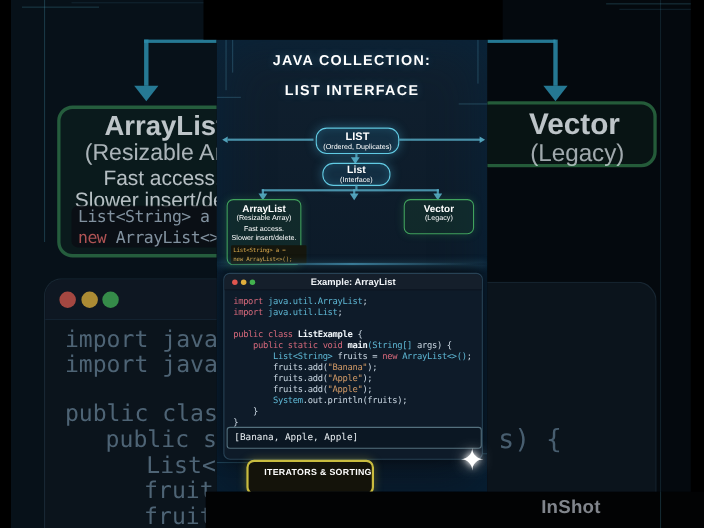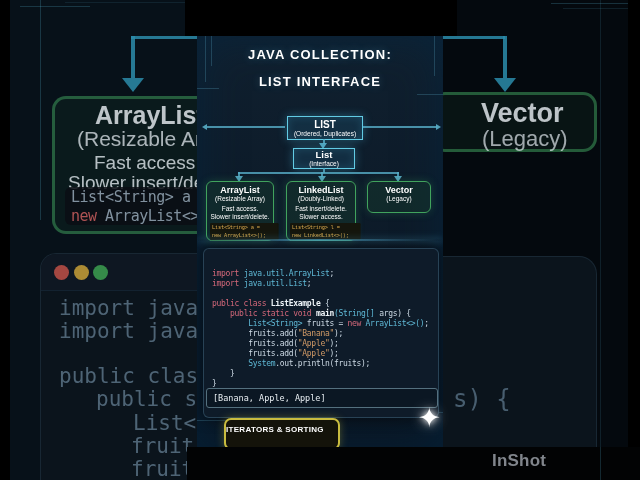--- a/index.html
+++ b/index.html
@@ -30,21 +30,21 @@
       letter-spacing:-.5px;line-height:19px;white-space:nowrap;}
   .bd-codebox{position:absolute;background:rgba(10,14,20,.85);border-radius:6px;}
 
   
   #panel{left:197px;top:36px;width:246px;height:411px;overflow:hidden;
      background:linear-gradient(180deg,#10202f 0%,#0c1a28 55%,#0a1623 100%);
      box-shadow:inset 0 0 46px rgba(0,40,70,.55);}
   .pcl{position:absolute;background:rgba(110,200,230,.22);}
   .title-line{position:absolute;left:0;width:246px;text-align:center;color:#fff;font-weight:700;
      font-size:13px;letter-spacing:1.2px;text-shadow:0 0 9px rgba(120,220,255,.3);white-space:nowrap;}
-  .node{position:absolute;border:1.6px solid #62cbe4;border-radius:0;background:rgba(30,80,110,.35);
+  .node{position:absolute;border:1.6px solid #62cbe4;border-radius:10px;background:rgba(30,80,110,.35);
      box-shadow:0 0 10px rgba(80,200,240,.35),inset 0 0 8px rgba(80,200,240,.18);text-align:center;color:#fff;}
   .node .nt{font-size:10px;font-weight:700;line-height:11px;margin-top:2px;}
   .node .ns{font-size:6.5px;line-height:7px;}
   .gbox{position:absolute;border:1.5px solid #41a35d;border-radius:6px;background:rgba(25,70,45,.35);
      box-shadow:0 0 8px rgba(60,180,100,.25);text-align:center;color:#fff;}
   .gbox .gt{font-size:9px;font-weight:700;line-height:10px;margin-top:2.5px;}
   .gbox .gs{font-size:6.5px;line-height:7.5px;}
   .gbox .gd{font-size:6.5px;line-height:7.5px;white-space:nowrap;}
   .gap{height:3px;}
   .mini{margin:3px 3px 0 3px;background:#15160d;border-radius:2px;padding:1px 3px;text-align:left;
@@ -73,21 +73,21 @@
      font-size:8.5px;font-weight:700;}
   #excode{position:absolute;left:8px;top:20px;right:2px;font-family:"DejaVu Sans Mono",monospace;
      font-size:8px;letter-spacing:-.3px;line-height:10px;white-space:pre;}
   .c-k{color:#d4687a;}.c-t{color:#5fb9d6;}.c-p{color:#ccd9e4;}.c-s{color:#d19a66;}
   .c-f{color:#eef4f8;font-weight:700;}
   .c-d{color:rgba(170,190,205,.75);}.c-dk{color:rgba(205,95,95,.85);}
   #outbox{position:absolute;left:9px;top:352px;width:224px;height:18px;border:1px solid #54707e;
      border-radius:3px;background:#0b1723;color:#e8eef2;font-family:"DejaVu Sans Mono",monospace;
      font-size:8.5px;line-height:18px;padding-left:6px;}
 
-  .footbtn{position:absolute;top:382px;border-radius:7px;text-align:left;color:#fff;
+  .footbtn{position:absolute;top:382px;border-radius:7px;text-align:right;color:#fff;
      font-weight:700;font-size:8px;letter-spacing:.3px;padding-top:5px;height:32px;box-sizing:border-box;}
   #btn-yellow{left:27px;width:116px;border:2px solid #c9bc3f;background:#14130a;
      box-shadow:0 0 9px rgba(200,190,60,.35);}
   #btn-red{left:155px;width:78px;border:2px solid #bf3a4e;background:#150b0f;
      box-shadow:0 0 9px rgba(190,50,80,.3);font-size:7.5px;}
 
   
   .black{position:absolute;background:#000;}
   #sparkle{position:absolute;left:418px;top:402px;font-size:27px;color:#fff;z-index:6;
      text-shadow:0 0 6px #fff,0 0 14px rgba(255,255,255,.8);}
@@ -200,39 +200,34 @@
       <div class="gt">ArrayList</div>
       <div class="gs">(Resizable Array)</div>
       <div class="gap"></div>
       <div class="gd">Fast access.</div>
       <div class="gd">Slower insert/delete.</div>
       <div class="mini">
           <div><span class="c-a">List&lt;String&gt; a =</span></div>
           <div><span class="c-a">new ArrayList&lt;&gt;();</span></div>
         </div>
     </div>
-    <div class="gbox" style="left:89px;top:145px;width:68px;height:58px;">
-      <div class="gt">LinkedList</div>
-      <div class="gs">(Doubly-Linked)</div>
-      <div class="gap"></div>
-      <div class="gd">Fast insert/delete.</div>
-      <div class="gd">Slower access.</div>
-      <div class="mini">
-          <div><span class="c-a">List&lt;String&gt; l =</span></div>
-          <div><span class="c-a">new LinkedList&lt;&gt;();</span></div>
-        </div>
-    </div>
     <div class="gbox" style="left:170px;top:145px;width:62px;height:30px;">
       <div class="gt">Vector</div>
       <div class="gs">(Legacy)</div>
     </div>
 
     <div id="separator"></div>
 
     <div id="exwin">
+      <div id="exbar">
+        <div class="dot" style="left:7px;background:#e0564f;"></div>
+        <div class="dot" style="left:15px;background:#dfae3c;"></div>
+        <div class="dot" style="left:23px;background:#43b24e;"></div>
+        <div id="extitle">Example: ArrayList</div>
+      </div>
       <div id="excode"><div><span class="c-k">import </span><span class="c-t">java.util.ArrayList</span><span class="c-p">;</span></div><div><span class="c-k">import </span><span class="c-t">java.util.List</span><span class="c-p">;</span></div><div>&nbsp;</div><div><span class="c-k">public class </span><span class="c-f">ListExample </span><span class="c-p">{</span></div><div><span class="c-p">    </span><span class="c-k">public static void </span><span class="c-f">main</span><span class="c-t">(String[]</span><span class="c-p"> args) {</span></div><div><span class="c-p">        </span><span class="c-t">List&lt;String&gt;</span><span class="c-p"> fruits = </span><span class="c-k">new</span><span class="c-t"> ArrayList&lt;&gt;()</span><span class="c-p">;</span></div><div><span class="c-p">        fruits.add(</span><span class="c-s">"Banana"</span><span class="c-p">);</span></div><div><span class="c-p">        fruits.add(</span><span class="c-s">"Apple"</span><span class="c-p">);</span></div><div><span class="c-p">        fruits.add(</span><span class="c-s">"Apple"</span><span class="c-p">);</span></div><div><span class="c-p">        </span><span class="c-t">System</span><span class="c-p">.out.println(fruits);</span></div><div><span class="c-p">    }</span></div><div><span class="c-p">}</span></div></div>
     </div>
 
     <div id="outbox">[Banana, Apple, Apple]</div>
 
     <div id="btn-yellow" class="footbtn">ITERATORS &amp; SORTING</div>
   </div>
 
   <div class="black" style="left:0;top:0;width:10px;height:480px;"></div>
   <div class="black" style="left:628px;top:0;width:12px;height:480px;"></div>

